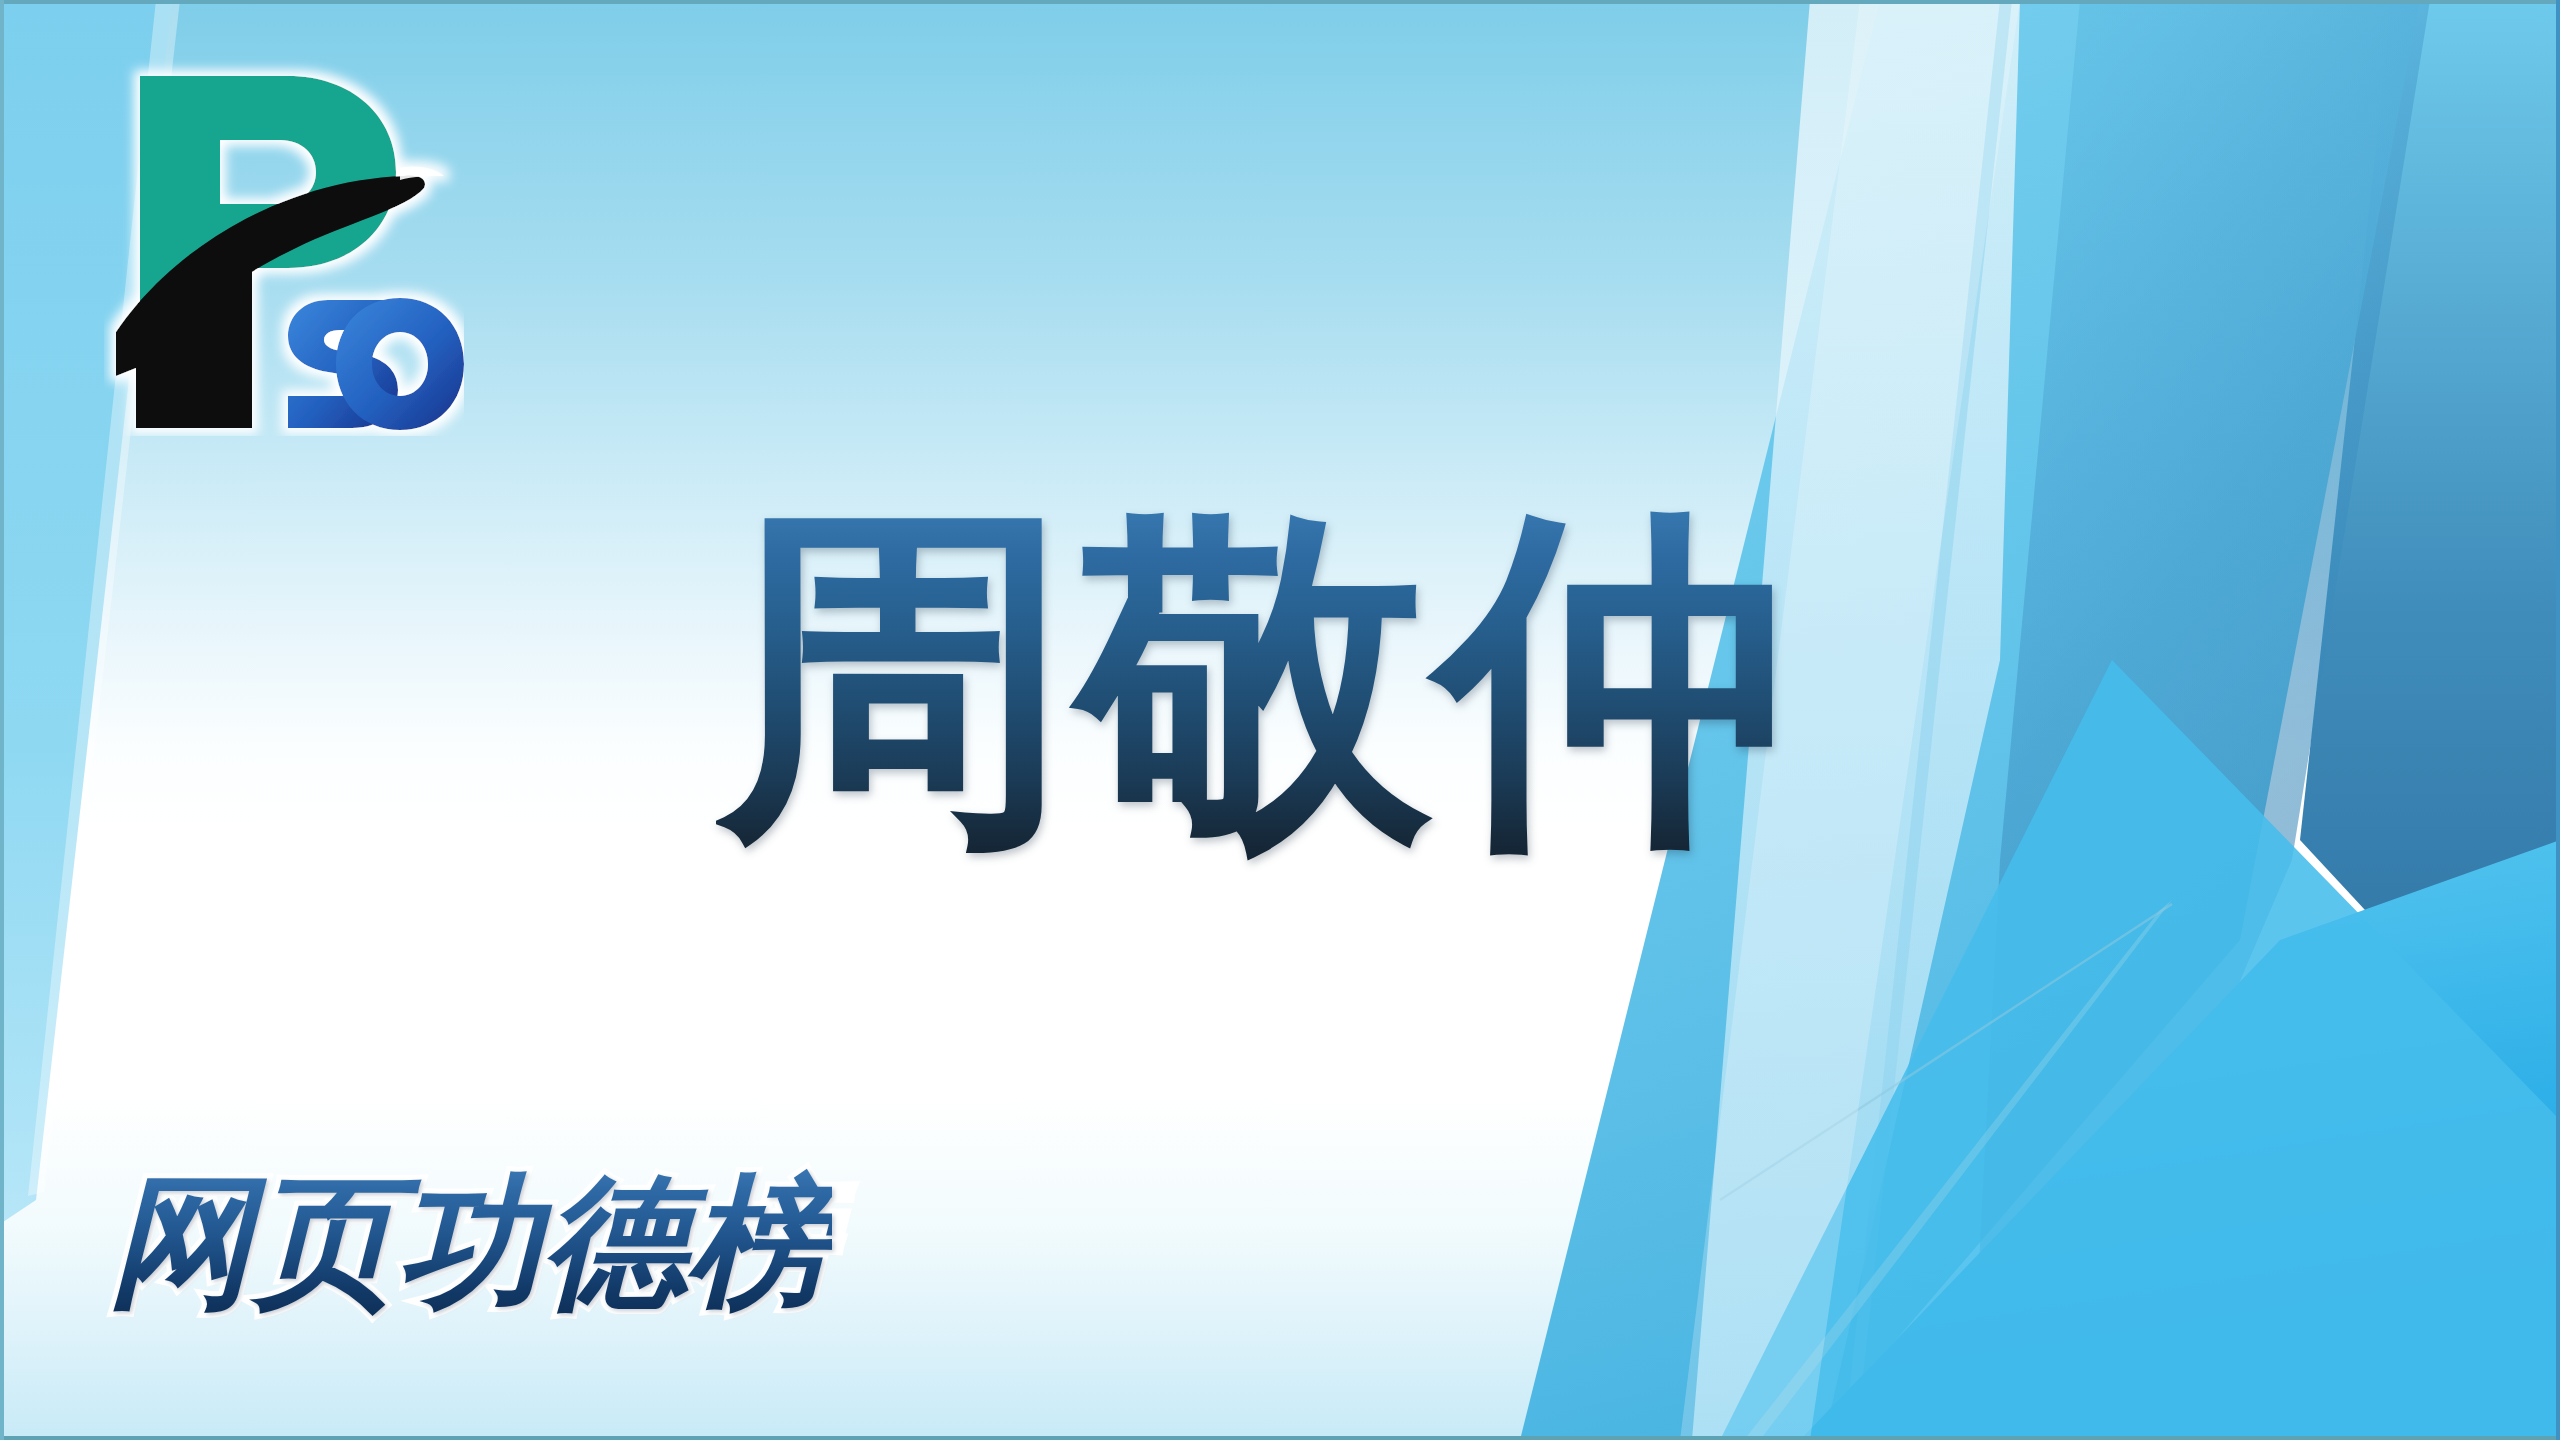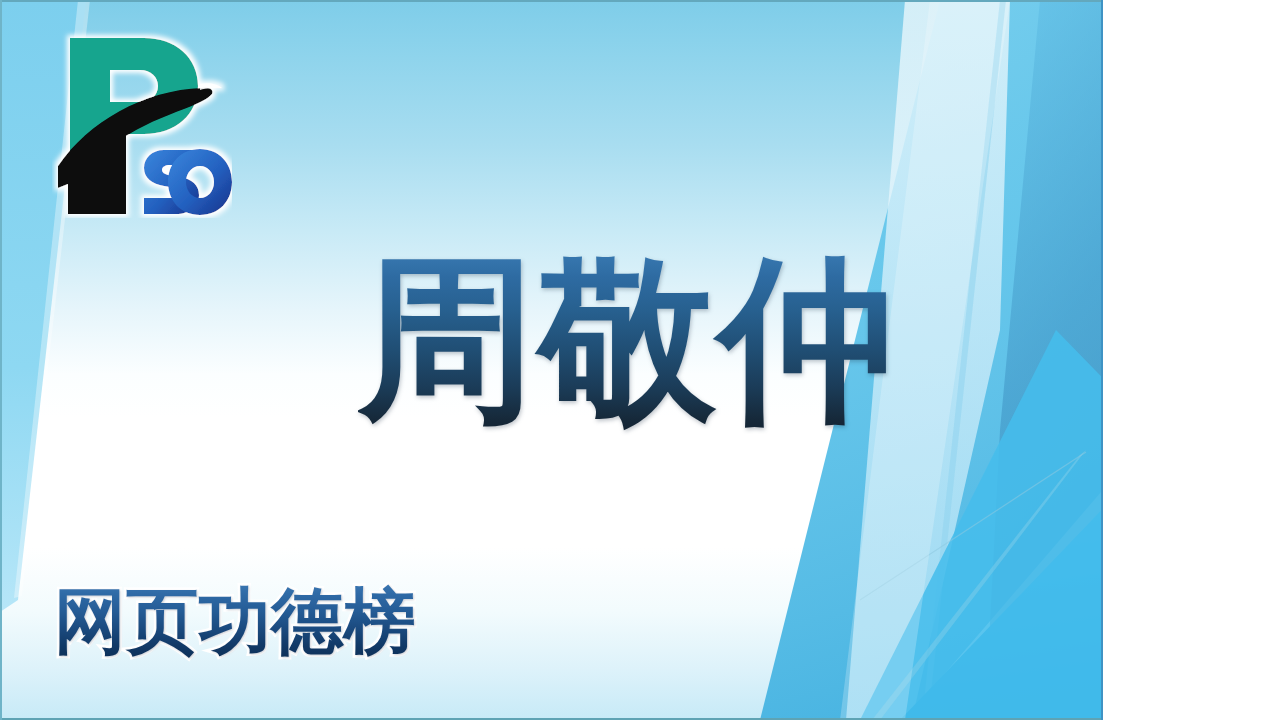--- a/index.html
+++ b/index.html
@@ -6,21 +6,21 @@
     margin: 0;
     padding: 0;
     background: #ffffff;
   }
   body {
     font-family: "Liberation Sans", "DejaVu Sans", sans-serif;
   }
 
   .slide {
     position: relative;
-    width: 1103px;
+    width: 1280px;
     height: 720px;
     overflow: hidden;
     background: #ffffff;
     box-sizing: border-box;
   }
 
   
   .bg-base {
     position: absolute;
     inset: 0;
@@ -118,20 +118,21 @@
     -webkit-text-fill-color: transparent;
     filter: drop-shadow(1px 2px 2px rgba(20,40,60,0.28));
     transform: translateX(-12px);
   }
 
   
   .subtitle-block {
     position: absolute;
     left: 54px;
     top: 583px;
+    font-style: italic;
   }
   .subtitle-wrap {
     position: relative;
     display: inline-block;
   }
   .subtitle-outline {
     position: absolute;
     left: 0;
     top: 0;
     font-family: "DejaVu Sans", "Liberation Sans", sans-serif;

